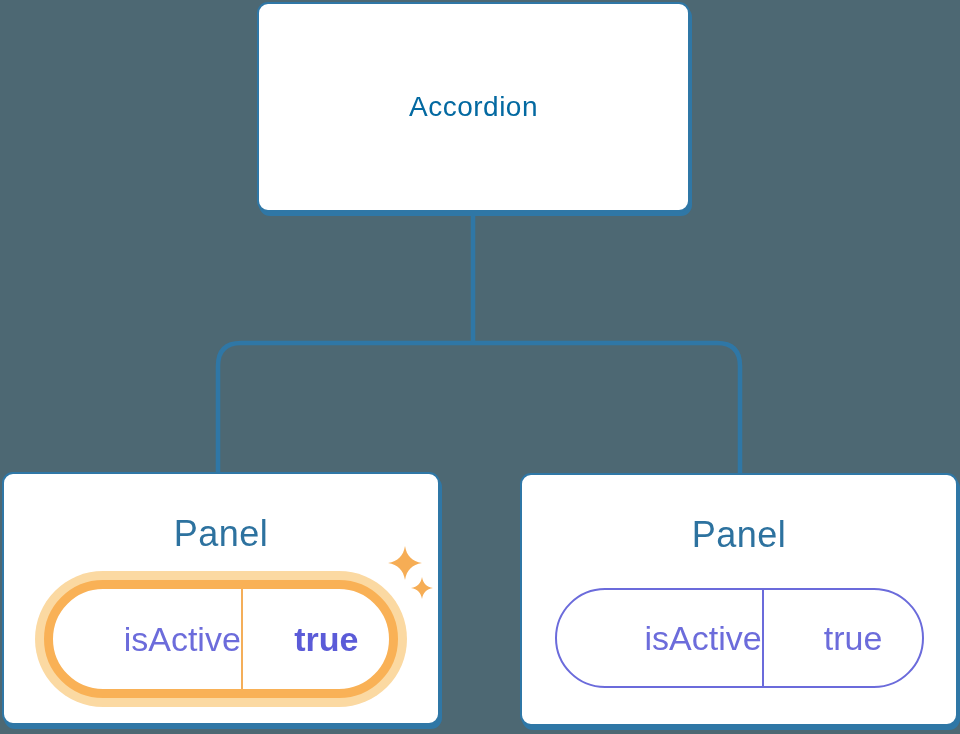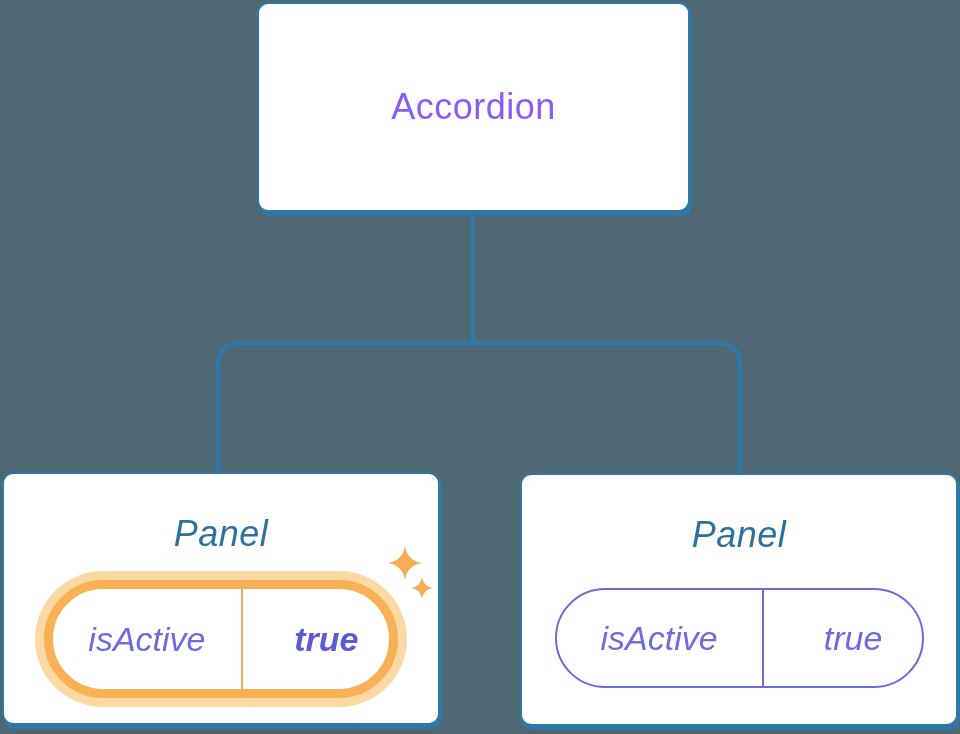--- a/index.html
+++ b/index.html
@@ -30,32 +30,31 @@
 
   .accordion-node {
     left: 257px; top: 2px;
     width: 429px; height: 206px;
     display: flex;
     align-items: center;
     justify-content: center;
   }
 
   .node-label {
-    color: #8b5cf6;
-    font-size: 36px;
+    color: #0369a1;
+    font-size: 28px;
     font-weight: 500;
     letter-spacing: 0.5px;
   }
 
   .panel-node {
     width: 434px; height: 249px;
     display: flex;
     flex-direction: column;
     align-items: center;
-    font-style: italic;
   }
   .panel-left  { left: 2px;   top: 472px; }
   .panel-right { left: 520px; top: 473px; }
 
   .panel-title {
     margin-top: 38px;
     color: #2d729f;
     font-size: 36px;
     font-weight: 500;
     line-height: 1.2;
@@ -85,21 +84,21 @@
     border: 2px solid #6b6bdb;
     border-radius: 50px;
   }
 
   .pill-cell {
     display: flex;
     align-items: center;
     justify-content: center;
     font-size: 34px;
   }
-  .pill-cell.name  { width: 60%; }
+  .pill-cell.name  { width: 60%; justify-content: flex-end; }
   .pill-cell.value { width: 40%; padding-left: 21px; }
 
   .pill-divider { width: 2px; flex: 0 0 2px; }
   .highlighted .pill-divider { background: #f4ae59; }
   .plain       .pill-divider { background: #6b6bdb; }
 
   .prop-name  { color: #6c6cdb; }
   .prop-value { color: #6c6cdb; }
   .prop-value.bold { color: #5b5bd8; font-weight: bold; }
 

